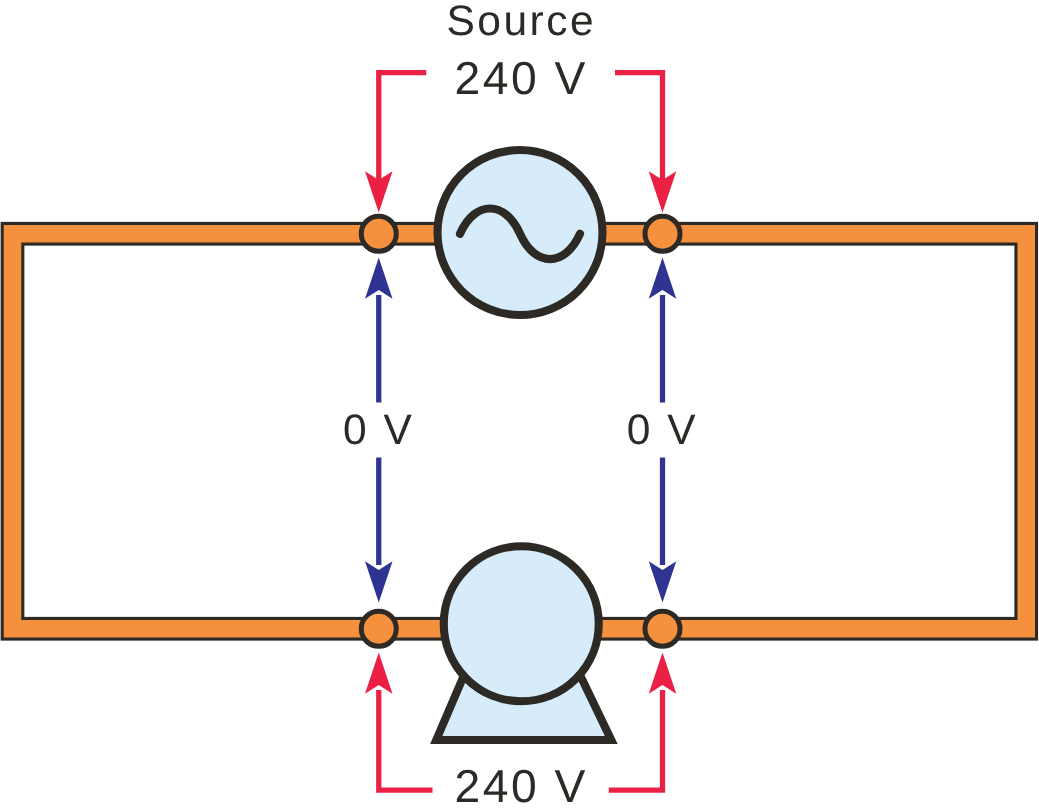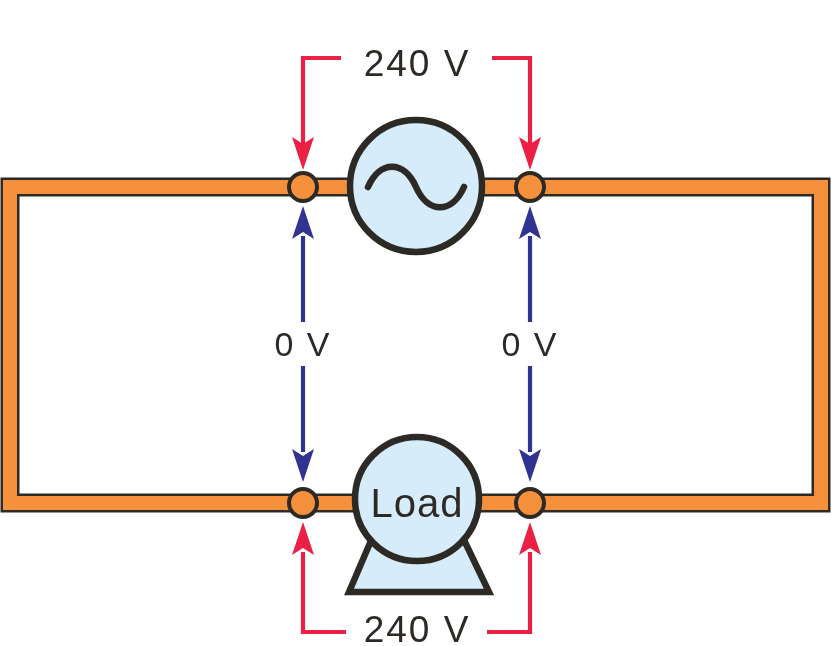--- a/index.html
+++ b/index.html
@@ -99,18 +99,18 @@
     </g>
 
     <g>
       <polygon class="red-head" points="303,522 292,555 303,548 314,555"></polygon>
       <path class="red-line" d="M303,552 L303,632 L346,632"></path>
       <polygon class="red-head" points="530,522 519,555 530,548 541,555"></polygon>
       <path class="red-line" d="M530,552 L530,632 L487,632"></path>
     </g>
   </svg>
 
+  <div class="lbl lbl-source">Source</div>
   <div class="lbl lbl-v-top">240 V</div>
   <div class="lbl lbl-zero-l">0 V</div>
   <div class="lbl lbl-zero-r">0 V</div>
-  <div class="lbl lbl-load">Load</div>
   <div class="lbl lbl-v-bottom">240 V</div>
 </div>
 
 </body></html>

